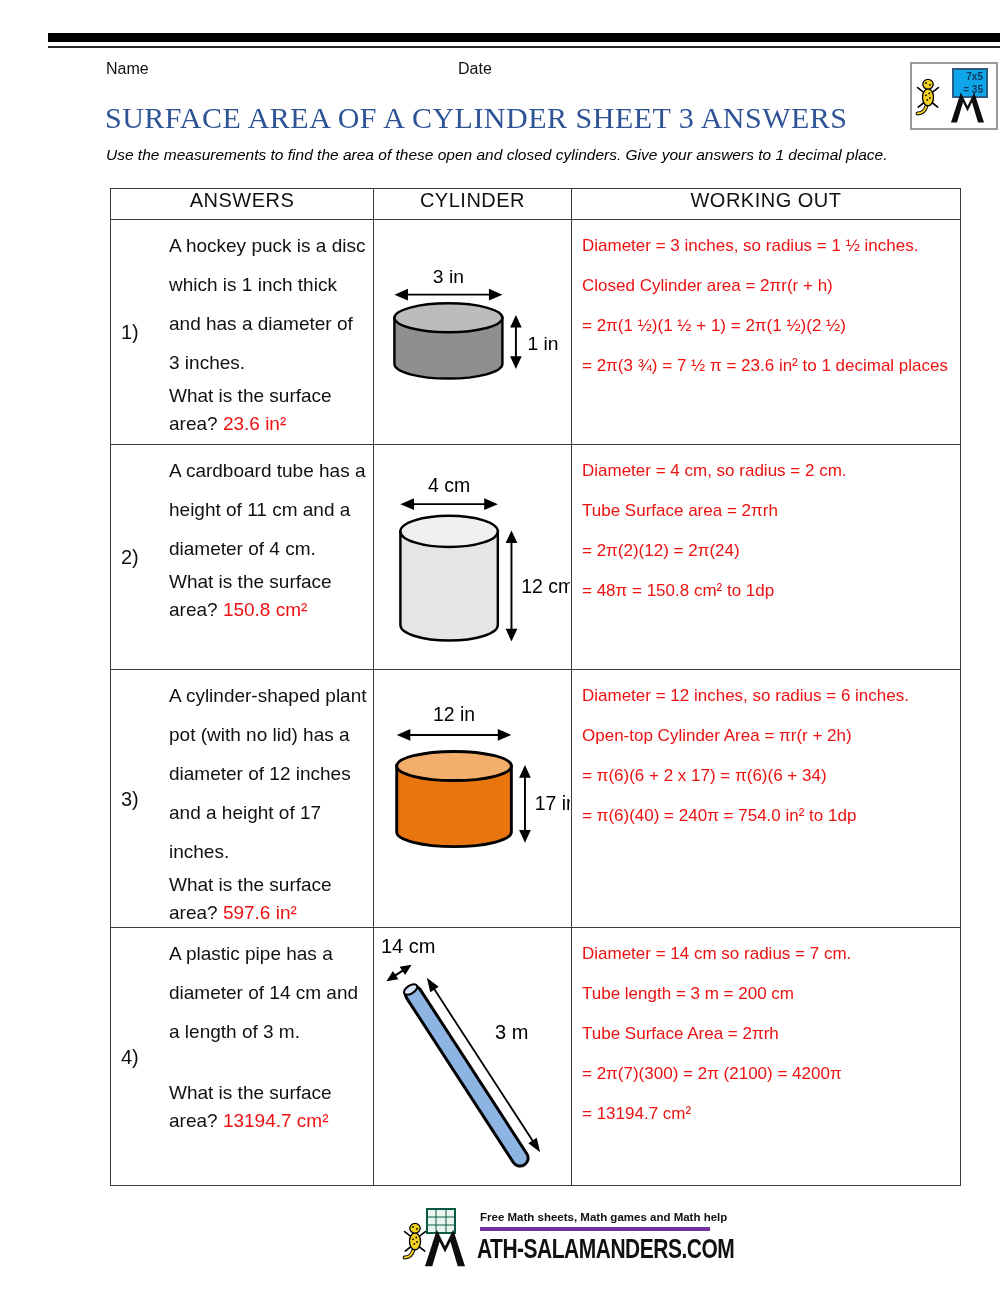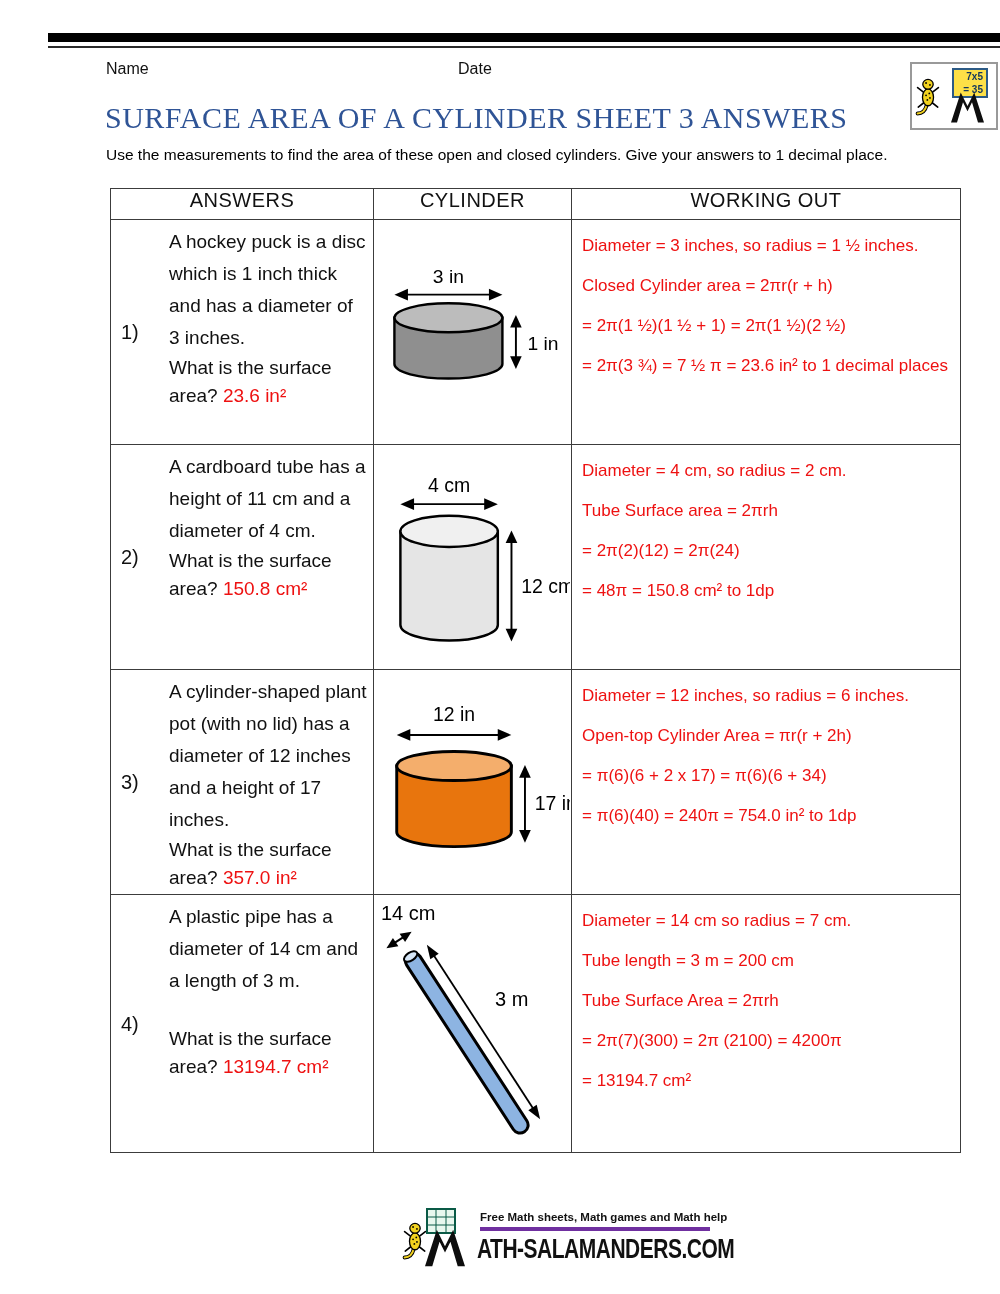--- a/index.html
+++ b/index.html
@@ -12,37 +12,37 @@
   .page{
     position:relative;width:1000px;height:1285px;background:#fff;
     font-family:"Liberation Sans",sans-serif;color:#111;overflow:hidden;margin-left:48px;
   }
   .top-rule-thick{position:absolute;left:0;top:33px;width:1000px;height:9px;background:#000;}
   .top-rule-thin{position:absolute;left:0;top:46px;width:1000px;height:2px;background:#2a2a2a;}
   .name-label{position:absolute;left:58px;top:60px;font-size:16px;}
   .date-label{position:absolute;left:410px;top:60px;font-size:16px;}
   .brand-badge{position:absolute;left:862px;top:62px;width:84px;height:64px;border:2px solid #999;background:#fff;}
   .brand-badge .sala{position:absolute;left:3px;top:6px;width:26px;height:52px;}
-  .mini-board{position:absolute;left:40px;top:4px;width:36px;height:30px;background:#fde047;border:2px solid #2C5A85;
+  .mini-board{position:absolute;left:40px;top:4px;width:36px;height:30px;background:#0ea5e9;border:2px solid #2C5A85;
     font-size:10px;font-weight:bold;color:#12365c;line-height:13px;text-align:right;padding-right:3px;box-sizing:border-box;}
   .brand-badge .m-glyph{position:absolute;left:33px;top:27px;width:45px;height:33px;}
   .page-title{
     position:absolute;left:57px;top:101px;width:860px;
     font-family:"Liberation Serif",serif;font-size:30px;color:var(--title-blue);
     letter-spacing:.5px;white-space:nowrap;
   }
-  .instructions{position:absolute;left:58px;top:146px;width:870px;font-size:15.5px;color:#000;}
+  .instructions{position:absolute;left:58px;top:146px;width:870px;font-size:15.5px;font-style:italic;color:#000;}
   table.sheet{
     position:absolute;left:62px;top:188px;width:850px;border-collapse:collapse;table-layout:fixed;
   }
   table.sheet td,table.sheet th{border:1px solid var(--border);vertical-align:top;padding:0;}
   th.hdr{height:30px;font-weight:normal;font-size:20px;text-align:center;vertical-align:middle;letter-spacing:.5px;}
   td.prob{position:relative;}
   .prob-num{position:absolute;left:10px;top:50%;transform:translateY(-50%);font-size:20px;}
-  .prob-body{margin:6px 6px 0 58px;font-size:19px;line-height:32px;}
+  .prob-body{margin:6px 6px 0 58px;font-size:19px;line-height:39px;}
   .prob-q{margin:0 6px 0 58px;font-size:19px;line-height:28px;}
   .prob-q.gap{margin-top:28px;}
   .red{color:var(--answer-red);}
   td.cyl{text-align:center;}
   td.cyl svg{display:block;margin:0 auto;}
   .work{padding:6px 8px 0 10px;}
   .wline{font-size:17px;line-height:40px;color:var(--answer-red);}
   svg text{font-size:20px;fill:#000;font-family:"Liberation Sans",sans-serif;}
   .footer{position:absolute;left:352px;top:1206px;width:320px;height:66px;}
   .footer .sala{position:absolute;left:2px;top:6px;width:26px;height:56px;}
@@ -187,21 +187,21 @@
         </div>
       </td>
     </tr>
 
     <tr style="height:225px;">
       <td class="prob">
         <div class="prob-num">3)</div>
         <div class="prob-body">A cylinder-shaped plant pot (with no lid) has a diameter of 12 inches and a height of 17 inches.</div>
         <div class="prob-q">
           <span>What is the surface area?</span>
-          <span class="red">357.0 in²</span>
+          <span class="red">597.6 in²</span>
         </div>
       </td>
       <td class="cyl">
         <svg width="195" height="170" viewBox="0 0 200 175" style="margin-top:28px;">
           <text x="81" y="24" text-anchor="middle">12 in</text>
           <line x1="30" y1="38" x2="132" y2="38" stroke="#000" stroke-width="2"></line>
           <polygon points="22,38 36,32 36,44" fill="#000"></polygon>
               <polygon points="140,38 126,32 126,44" fill="#000"></polygon>
           <path d="M22,70 L22,138 A59,15 0 0 0 140,138 L140,70 Z" fill="#E8750D" stroke="#000" stroke-width="3"></path>
           <ellipse cx="81" cy="70" rx="59" ry="15" fill="#F4AE6C" stroke="#000" stroke-width="3"></ellipse>

